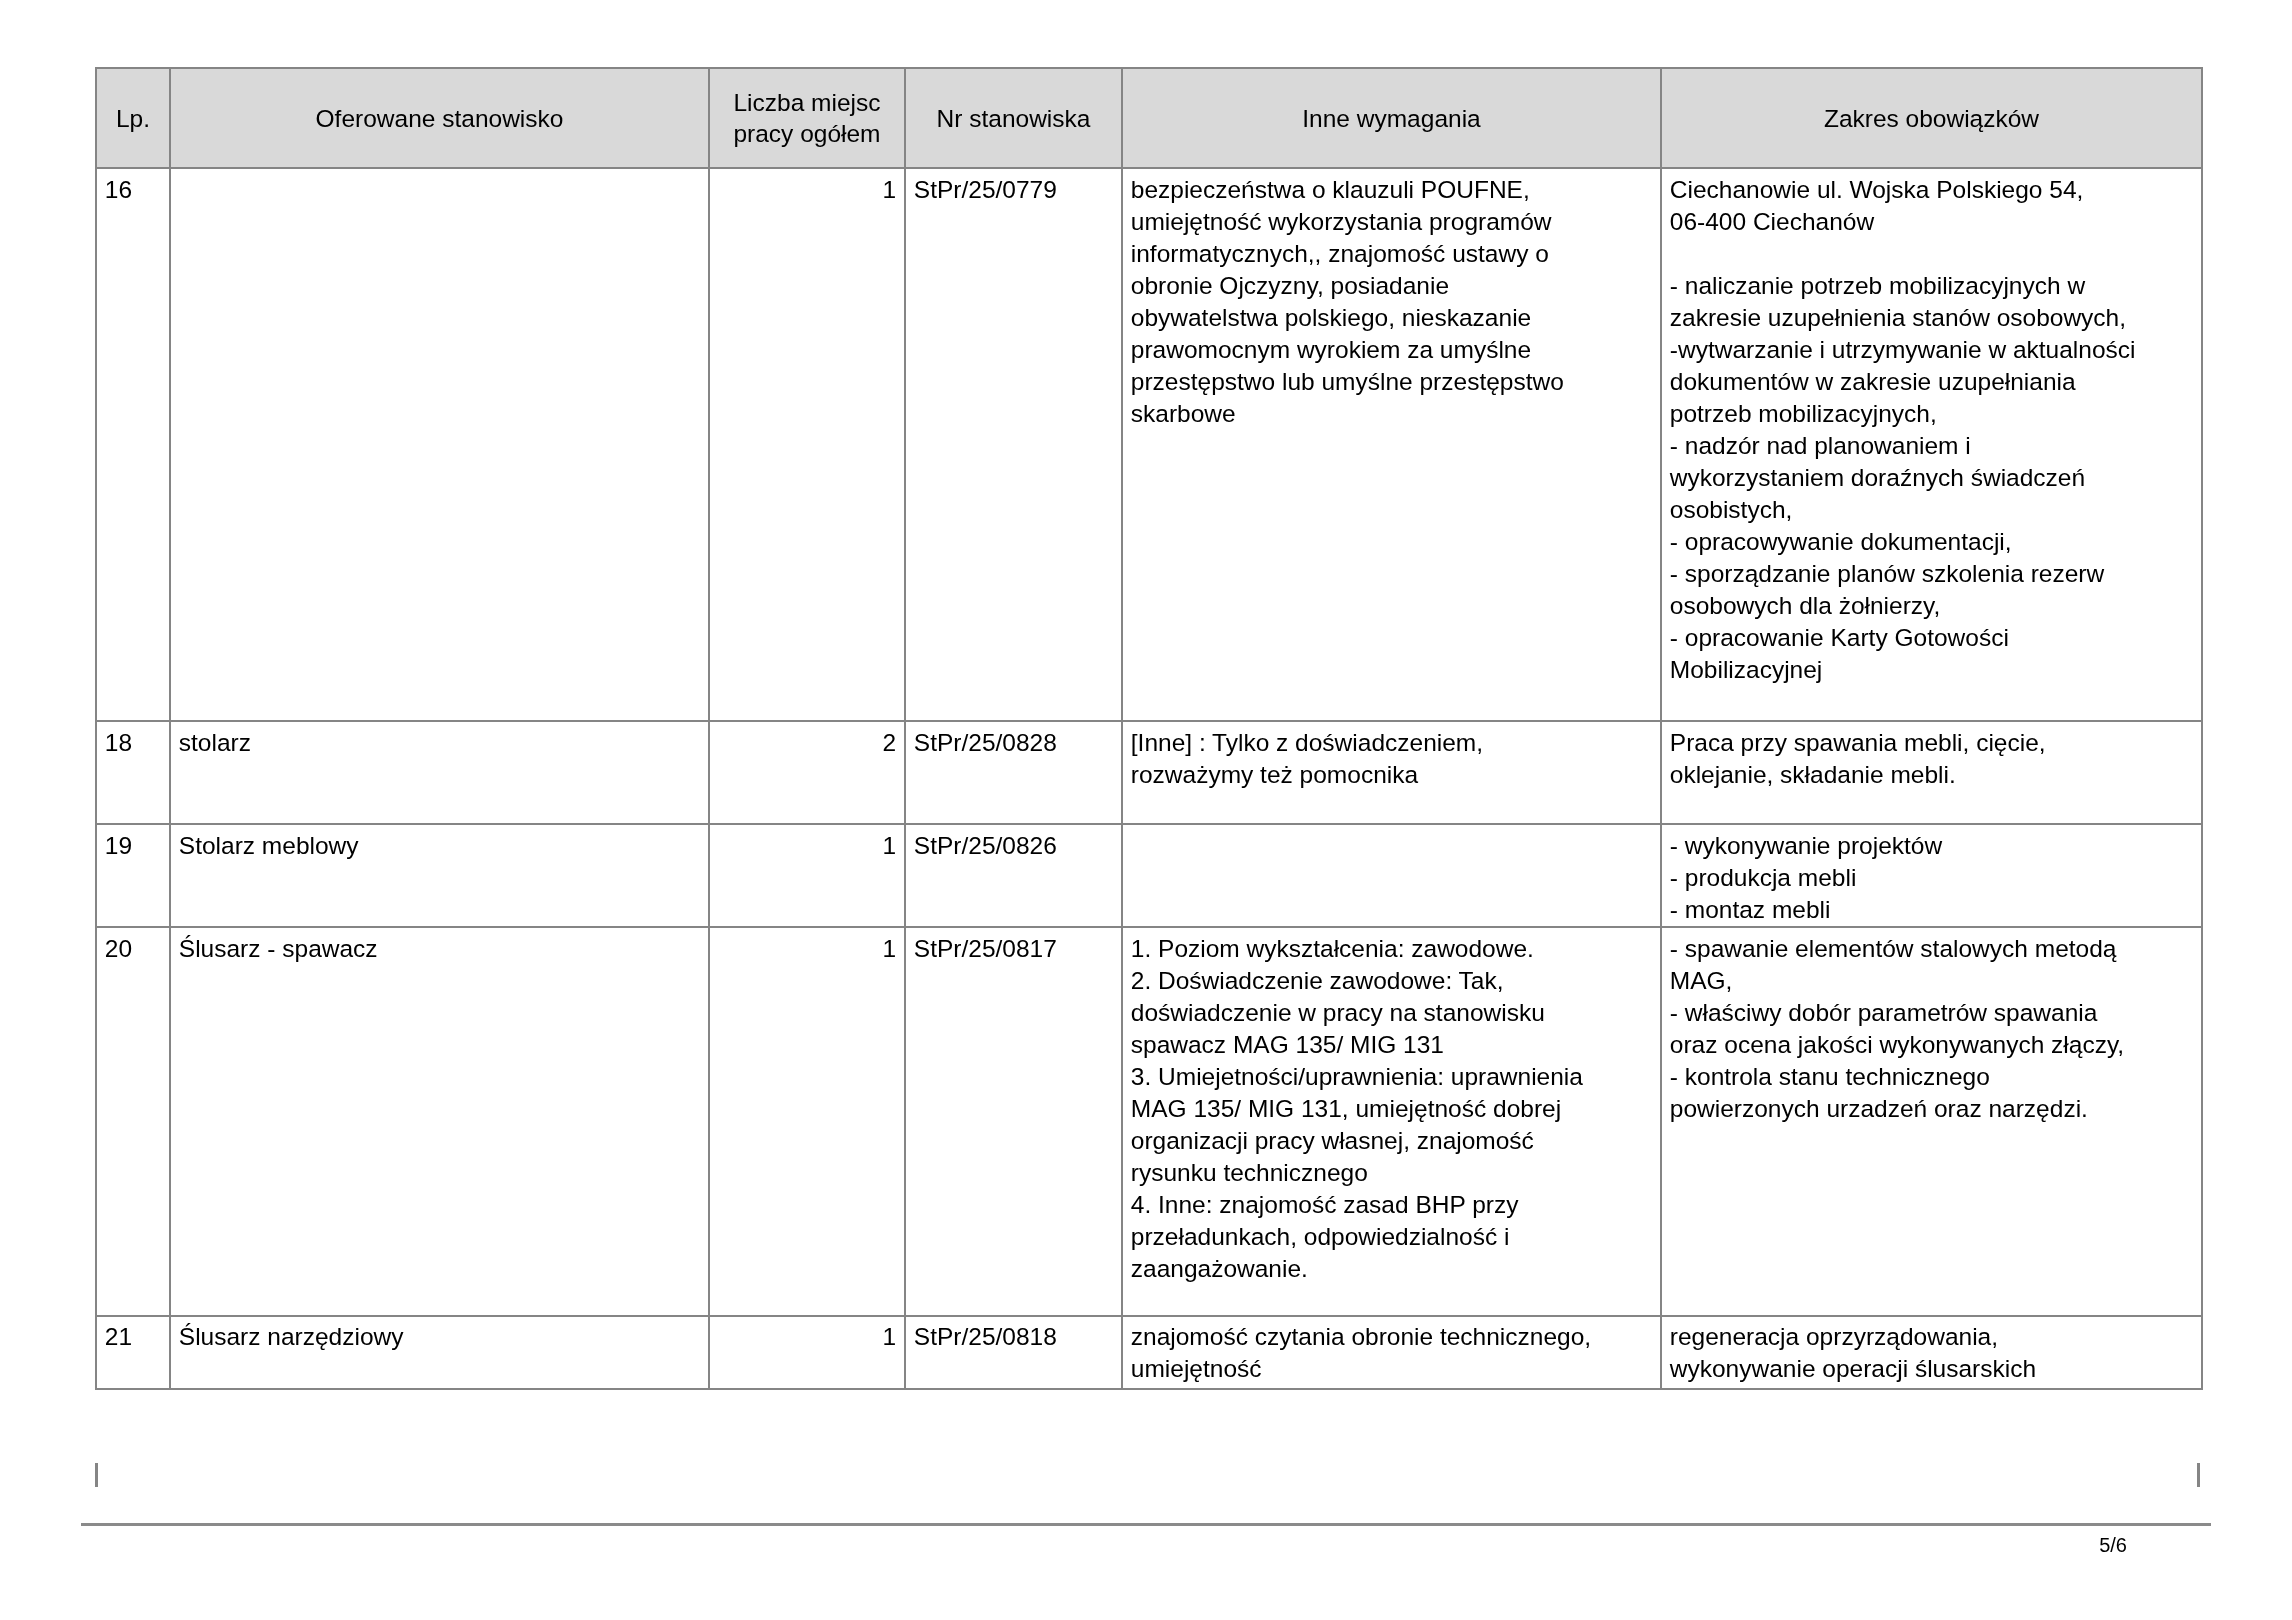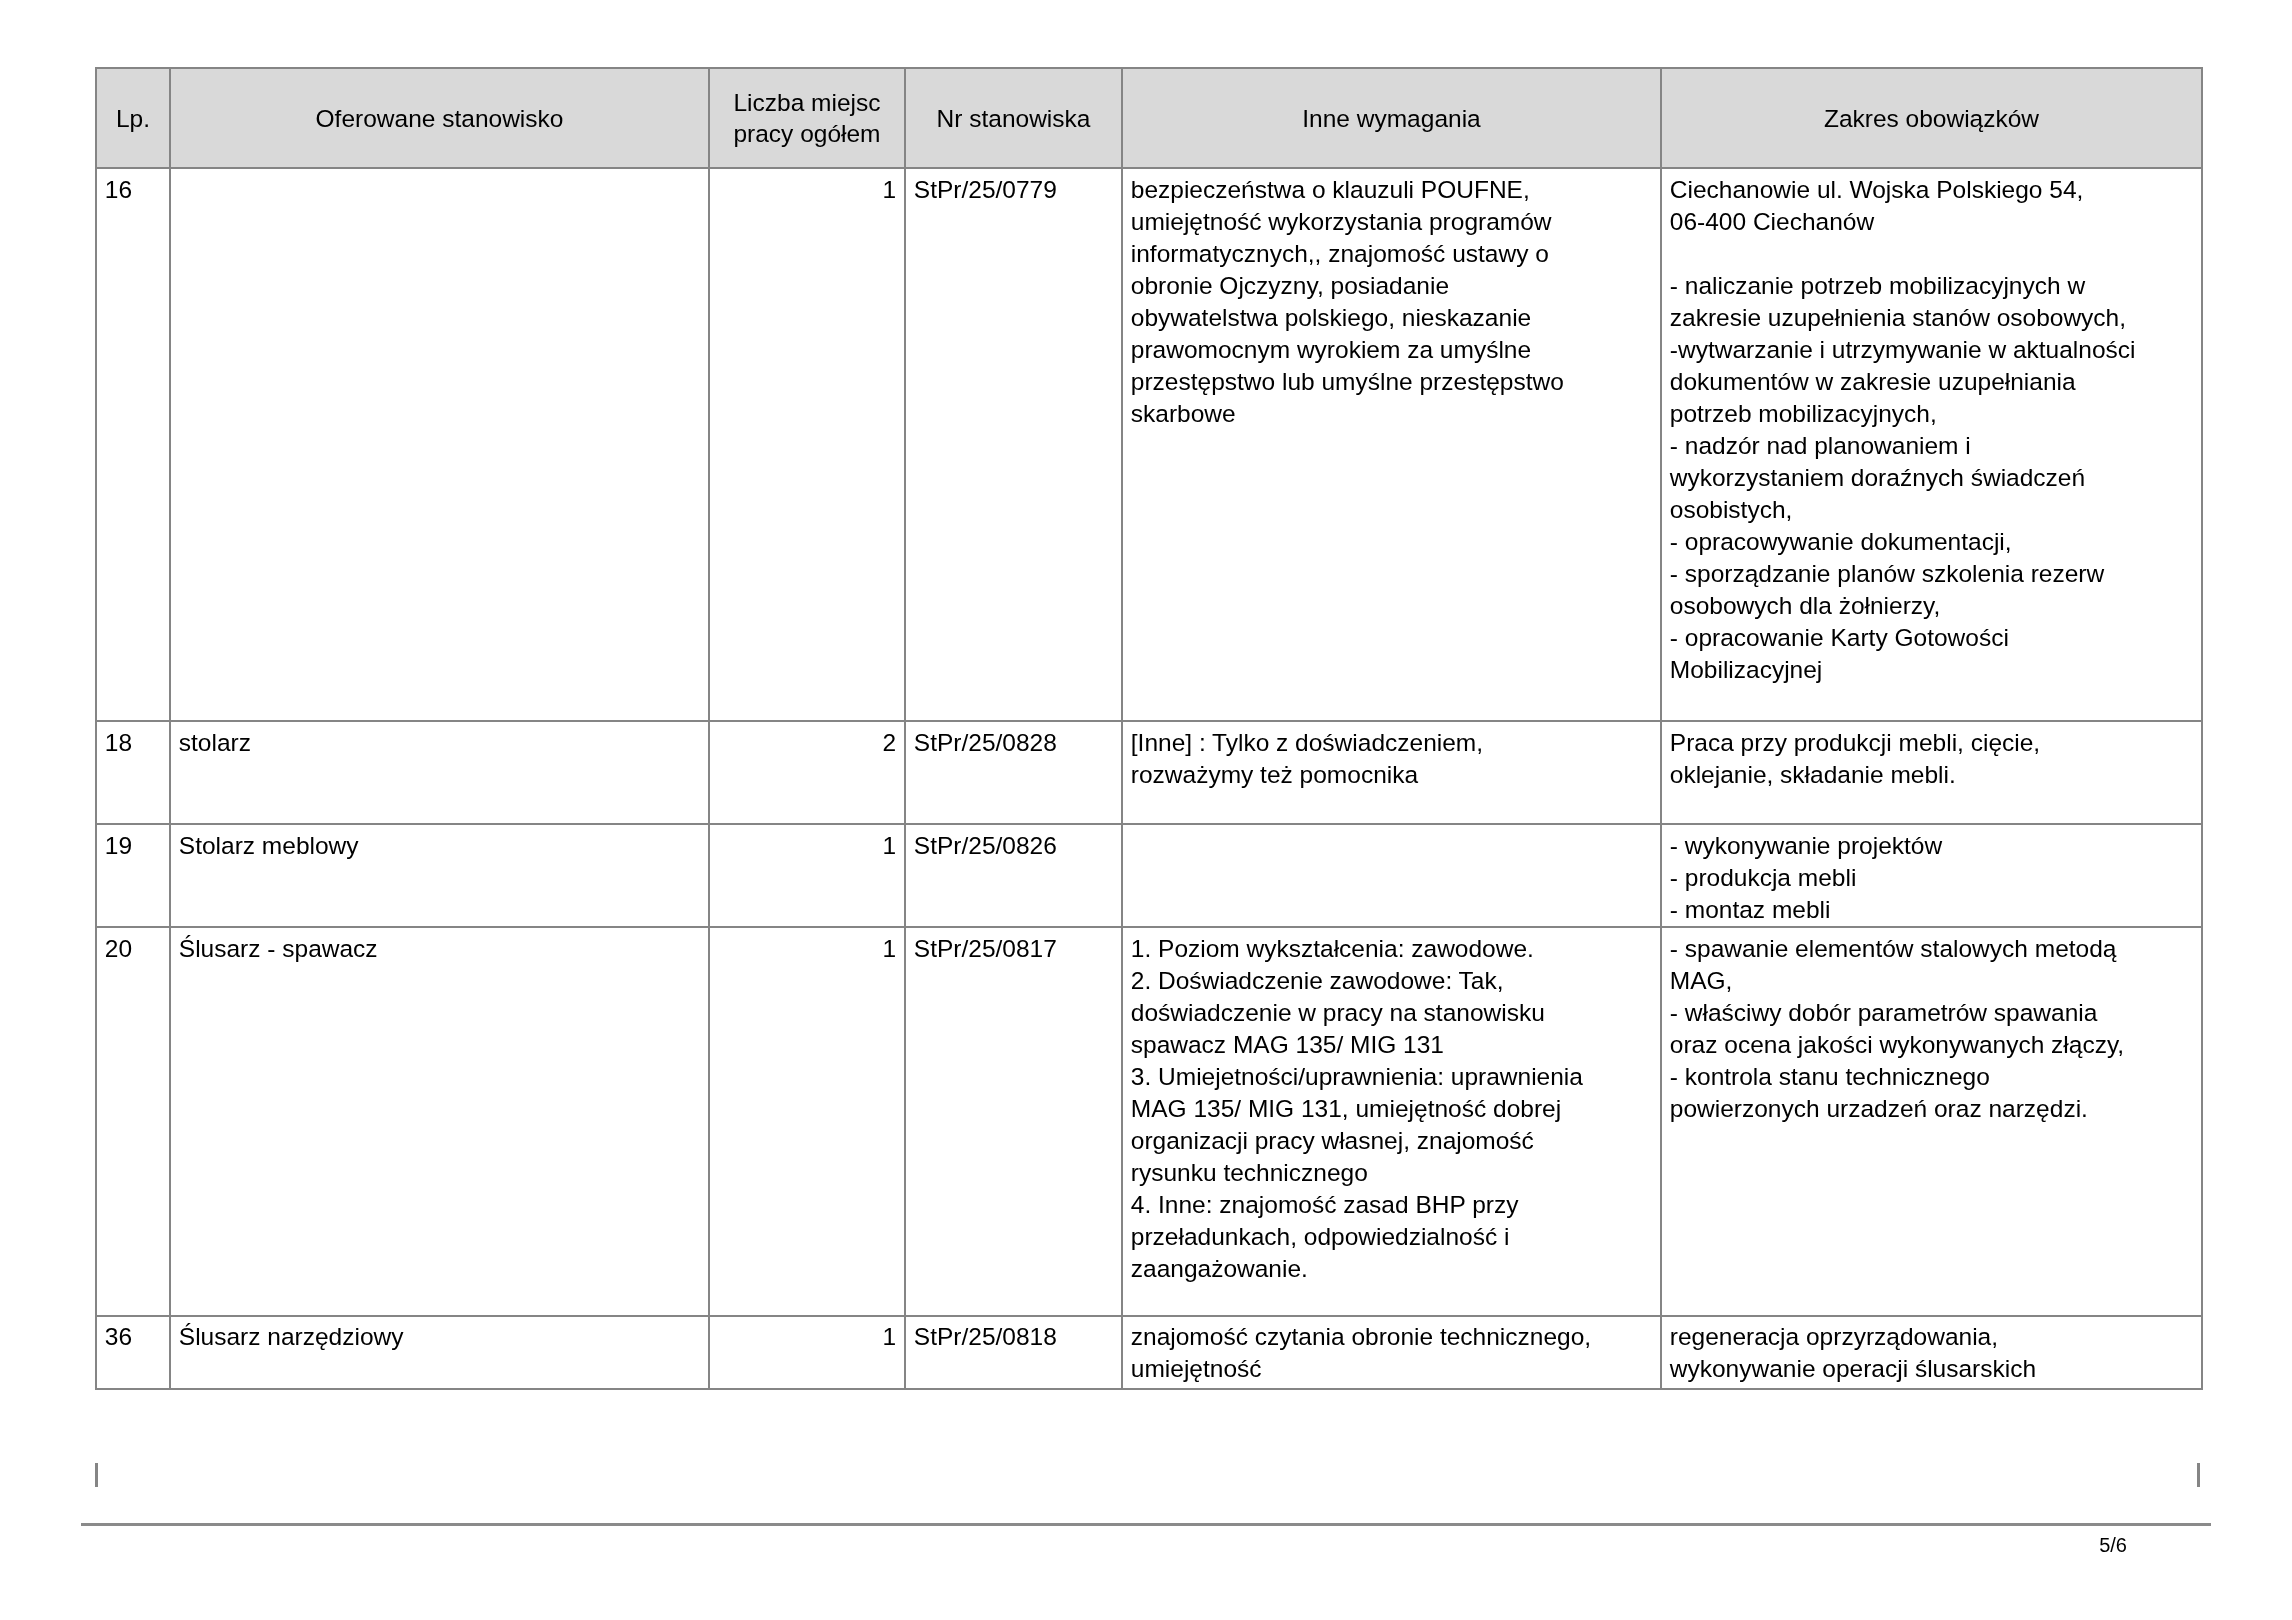--- a/index.html
+++ b/index.html
@@ -97,21 +97,21 @@
 - opracowanie Karty Gotowości
 Mobilizacyjnej</td>
       </tr>
       <tr class="r18">
         <td>18</td>
         <td>stolarz</td>
         <td class="num">2</td>
         <td>StPr/25/0828</td>
         <td>[Inne] : Tylko z doświadczeniem,
 rozważymy też pomocnika</td>
-        <td>Praca przy produkcji mebli, cięcie,
+        <td>Praca przy spawania mebli, cięcie,
 oklejanie, składanie mebli.</td>
       </tr>
       <tr class="r19">
         <td>19</td>
         <td>Stolarz meblowy</td>
         <td class="num">1</td>
         <td>StPr/25/0826</td>
         <td></td>
         <td>- wykonywanie projektów
 - produkcja mebli
@@ -134,21 +134,21 @@
 przeładunkach, odpowiedzialność i
 zaangażowanie.</td>
         <td>- spawanie elementów stalowych metodą
 MAG,
 - właściwy dobór parametrów spawania
 oraz ocena jakości wykonywanych złączy,
 - kontrola stanu technicznego
 powierzonych urzadzeń oraz narzędzi.</td>
       </tr>
       <tr class="r21">
-        <td>36</td>
+        <td>21</td>
         <td>Ślusarz narzędziowy</td>
         <td class="num">1</td>
         <td>StPr/25/0818</td>
         <td>znajomość czytania obronie technicznego,
 umiejętność</td>
         <td>regeneracja oprzyrządowania,
 wykonywanie operacji ślusarskich</td>
       </tr>
     </tbody>
   </table>

